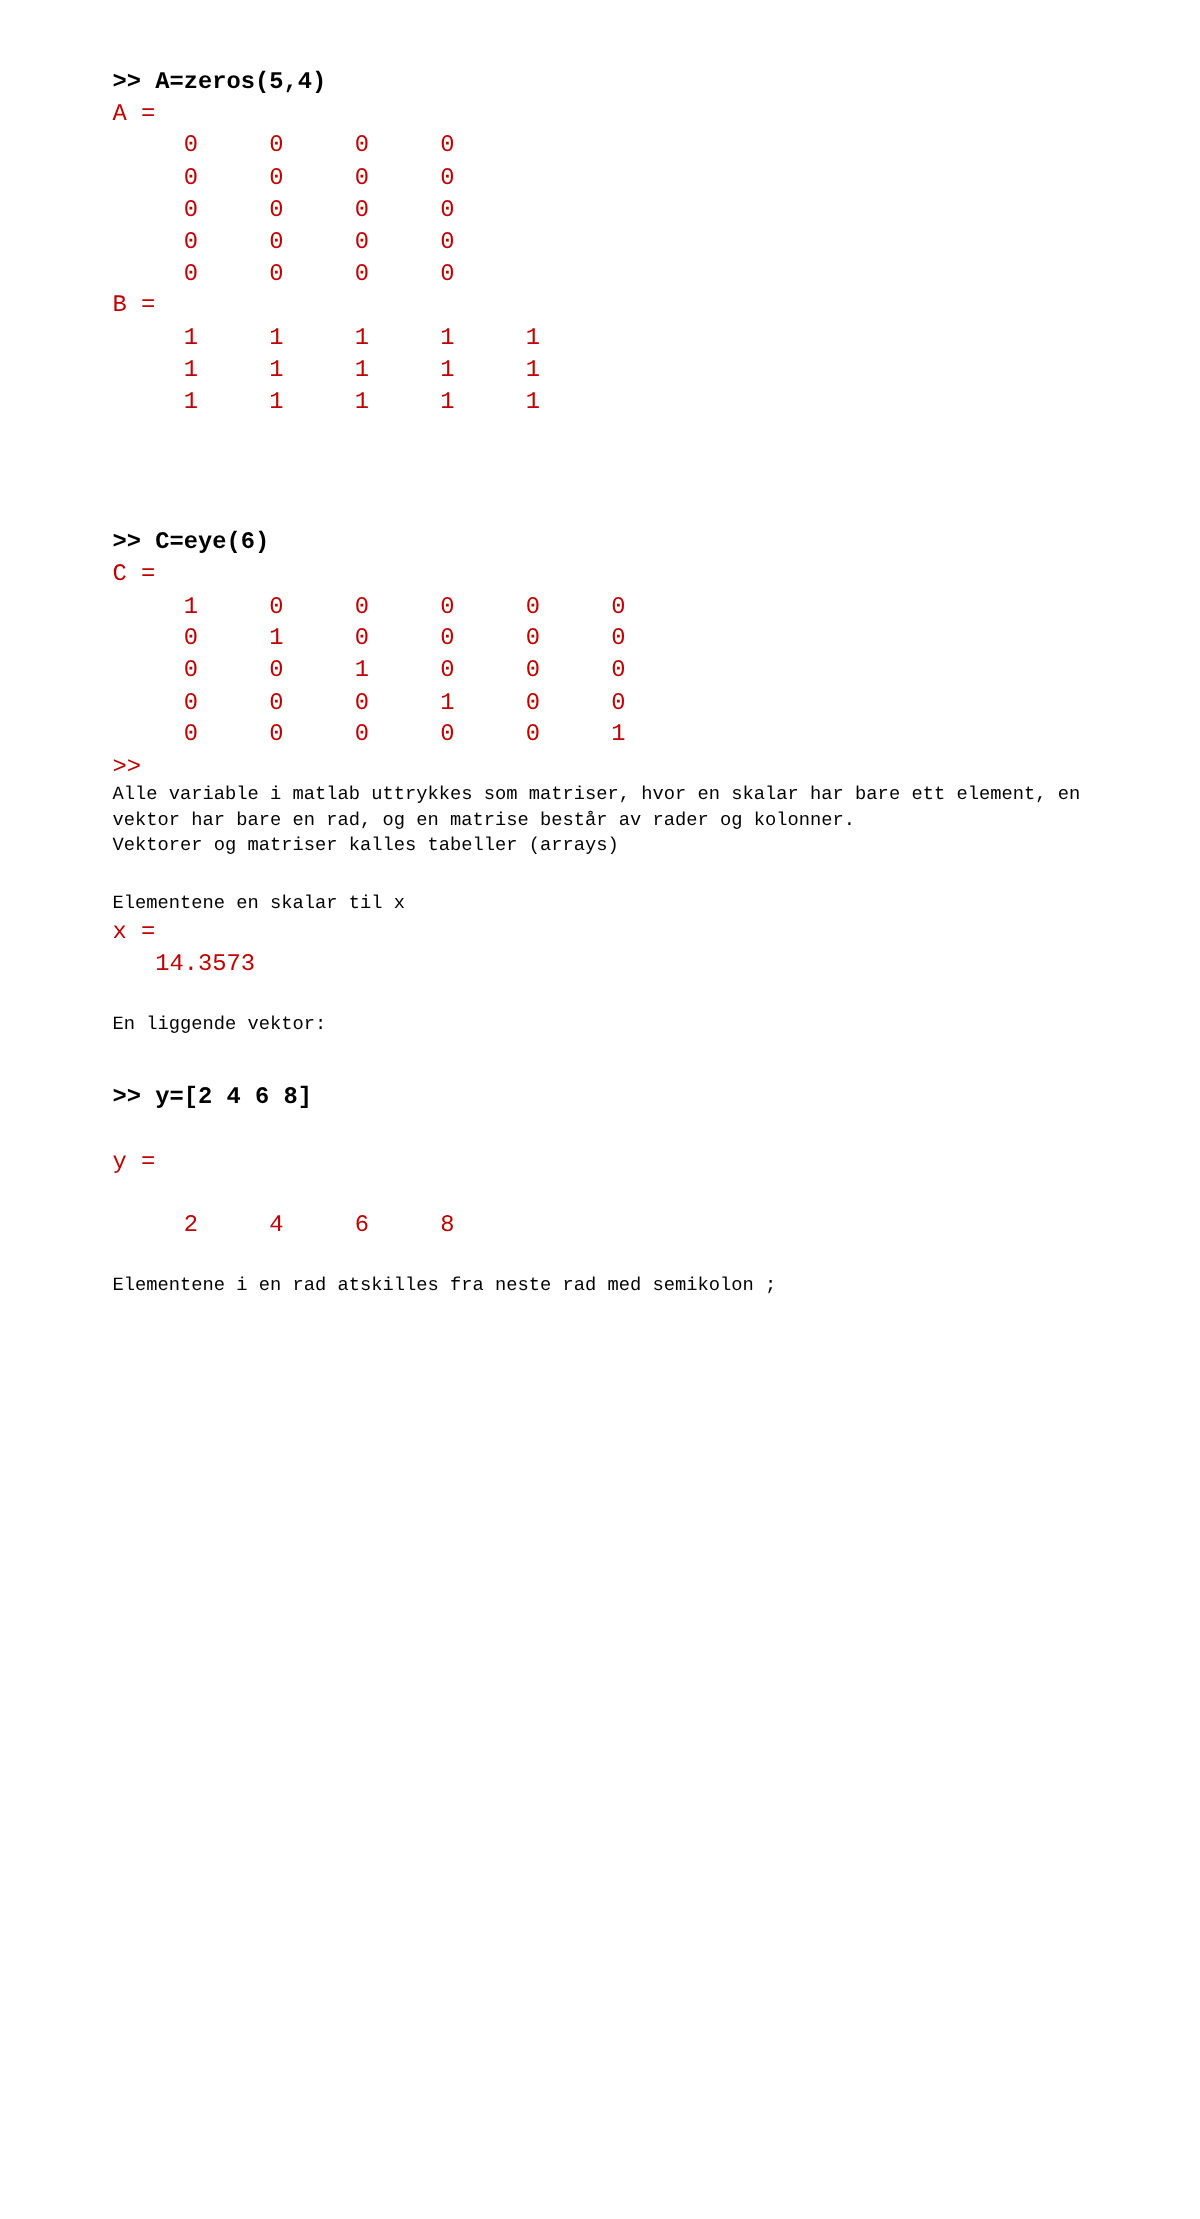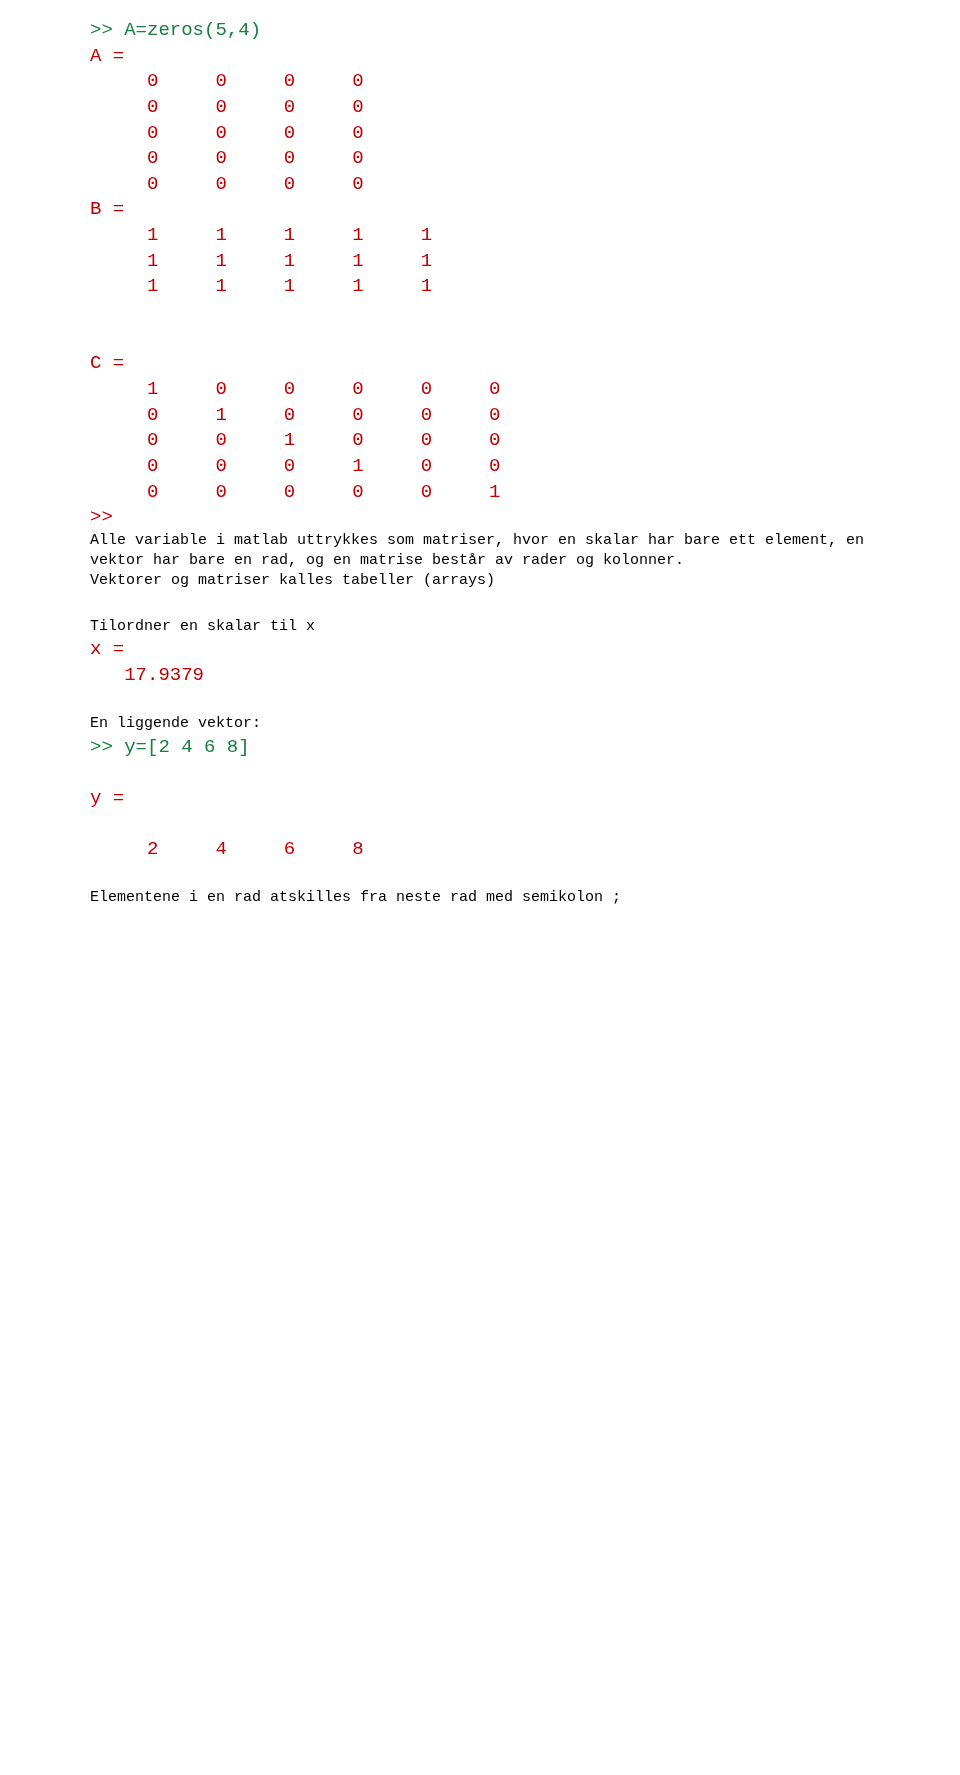--- a/index.html
+++ b/index.html
@@ -9,22 +9,23 @@
     font-family: "Courier New", Courier, monospace;
     font-size: 19px;
     line-height: 1.35;
     width: 960px;
   }
   .page {
     padding: 18px 90px 40px 90px;
     color: #000000;
   }
   .red-bold {
-    color: #15803d;
-    font-weight: normal;
+    color: #000000;
+    font-weight: bold;
+    margin-top: 35px;
   }
   .red {
     color: #c00000;
   }
   pre {
     margin: 0;
     font-family: "Courier New", Courier, monospace;
     font-size: 19px;
     line-height: 1.35;
     white-space: pre;
@@ -51,36 +52,37 @@
   <pre class="red">     0     0     0     0</pre>
 
   <pre class="red">B =</pre>
   <pre class="red">     1     1     1     1     1</pre>
   <pre class="red">     1     1     1     1     1</pre>
   <pre class="red">     1     1     1     1     1</pre>
 
   <pre> </pre>
   <pre> </pre>
 
+  <pre class="red-bold">&gt;&gt; C=eye(6)</pre>
   <pre class="red">C =</pre>
   <pre class="red">     1     0     0     0     0     0</pre>
   <pre class="red">     0     1     0     0     0     0</pre>
   <pre class="red">     0     0     1     0     0     0</pre>
   <pre class="red">     0     0     0     1     0     0</pre>
   <pre class="red">     0     0     0     0     0     1</pre>
   <pre class="red">&gt;&gt;</pre>
 
   <p class="para">Alle variable i matlab uttrykkes som matriser, hvor en skalar har bare ett element, en vektor har bare en rad, og en matrise består av rader og kolonner.
 Vektorer og matriser kalles tabeller (arrays)</p>
 
   <pre> </pre>
 
-  <p class="para">Tilordner en skalar til x</p>
+  <p class="para">Elementene en skalar til x</p>
   <pre class="red">x =</pre>
-  <pre class="red">   17.9379</pre>
+  <pre class="red">   14.3573</pre>
 
   <pre> </pre>
 
   <p class="para">En liggende vektor:</p>
   <pre class="red-bold">&gt;&gt; y=[2 4 6 8]</pre>
 
   <pre> </pre>
 
   <pre class="red">y =</pre>
   <pre> </pre>

